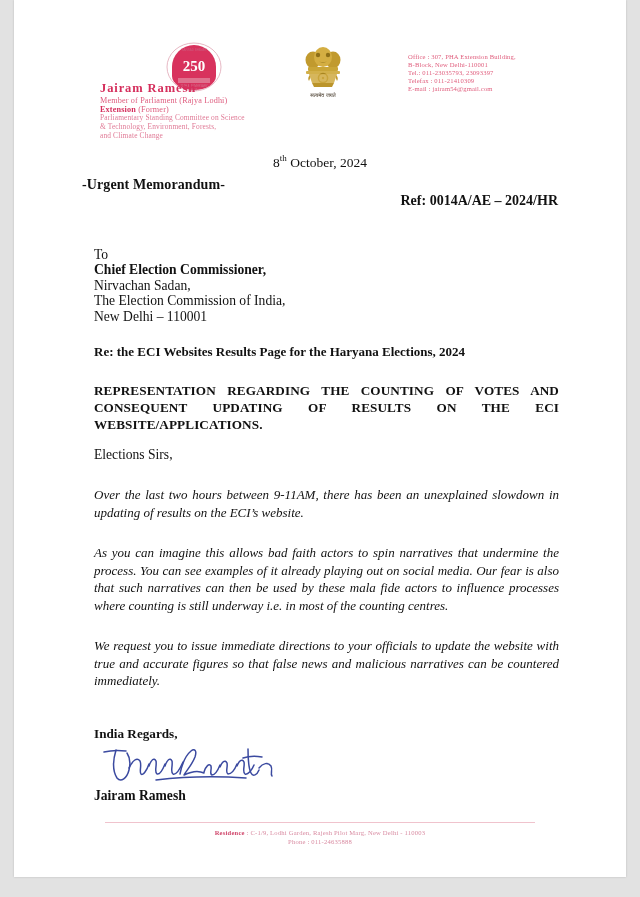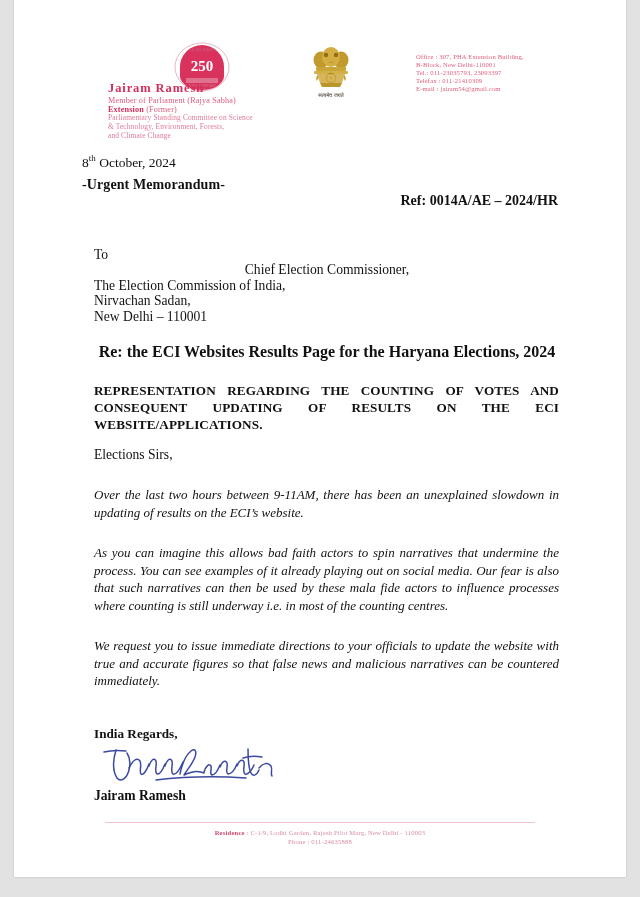--- a/index.html
+++ b/index.html
@@ -22,21 +22,21 @@
     width: 612px;
     height: 877px;
     background: #ffffff;
     box-shadow: 0 0 2px rgba(0,0,0,0.18);
     overflow: hidden;
   }
 
   
   .letterhead {
     position: absolute;
-    left: 12px; top: 0; right: 0;
+    left: 4px; top: 0; right: 0;
     height: 140px;
   }
   .emblem-250 {
     position: absolute;
     left: 148px;
     top: 42px;
     width: 56px;
     height: 50px;
   }
   .emblem-250 svg { display:block; width:100%; height:100%; }
@@ -97,21 +97,21 @@
   
   .content {
     position: absolute;
     left: 68px;
     top: 150px;
     width: 478px;
     color: #111;
   }
 
   .date-line {
-    text-align: left;
+    text-align: center;
     font-size: 13.5px;
     line-height: 16px;
     margin-bottom: 4px;
     padding-right: 2px;
   }
   .date-line sup { font-size: 9px; }
 
   .memo-title {
     text-align: left;
     font-weight: bold;
@@ -127,29 +127,28 @@
     font-size: 14px;
     padding-right: 2px;
   }
 
   .to-block {
     margin-top: 38px;
     font-size: 13.6px;
     line-height: 15.6px;
     padding-left: 12px;
   }
-  .to-block .b { font-weight: normal; text-align: center; }
+  .to-block .b { font-weight: bold; }
 
   .subject {
     margin-top: 20px;
     padding-left: 12px;
     font-weight: bold;
-    font-size: 16px;
+    font-size: 13px;
     line-height: 16px;
-    text-align: center;
   }
 
   .caps-head {
     margin-top: 22px;
     padding-left: 12px;
     padding-right: 1px;
     font-weight: bold;
     font-size: 13.2px;
     line-height: 17px;
     text-align: justify;
@@ -254,21 +253,21 @@
           <path d="M42 30 q3 3 1 6 q-2 -3 -1 -6 Z"></path>
           <path d="M15 29 h28 l-3 9 h-22 Z" fill="#cfa93f" opacity="0.85"></path>
           <path d="M18 38 h22 l-2 4 h-18 Z" fill="#bb942a"></path>
         </g>
         <text x="29" y="52" text-anchor="middle" font-family="'DejaVu Sans',sans-serif" font-size="5.2" fill="#3d3020">सत्यमेव जयते</text>
       </svg>
     </div>
 
     <div class="lh-name-block">
       <div class="lh-name">Jairam Ramesh</div>
-      <div class="lh-line">Member of Parliament (Rajya Sabha)</div>
+      <div class="lh-line">Member of Parliament (Rajya Lodhi)</div>
       <div class="lh-line bold-part"><b>Extension</b><span> (Former)</span></div>
       <div class="lh-line small">Parliamentary Standing Committee on Science</div>
       <div class="lh-line small">&amp; Technology, Environment, Forests,</div>
       <div class="lh-line small">and Climate Change</div>
     </div>
 
     <div class="lh-contact">
       <div>Office : 307, PHA Extension Building,</div>
       <div>B-Block, New Delhi-110001</div>
       <div>Tel.: 011-23035793, 23093397</div>
@@ -281,22 +280,22 @@
 
     <div class="date-line"><span>8</span><sup>th</sup><span> October, 2024</span></div>
 
     <div class="memo-title">-Urgent Memorandum-</div>
 
     <div class="ref-line">Ref: 0014A/AE – 2024/HR</div>
 
     <div class="to-block">
       <div>To</div>
       <div class="b">Chief Election Commissioner,</div>
+      <div>Nirvachan Sadan,</div>
       <div>The Election Commission of India,</div>
-      <div>Nirvachan Sadan,</div>
       <div>New Delhi – 110001</div>
     </div>
 
     <div class="subject">Re: the ECI Websites Results Page for the Haryana Elections, 2024</div>
 
     <div class="caps-head">REPRESENTATION REGARDING THE COUNTING OF VOTES AND CONSEQUENT UPDATING OF RESULTS ON THE ECI WEBSITE/APPLICATIONS.</div>
 
     <div class="salutation">Elections Sirs,</div>
 
     <div class="para">Over the last two hours between 9-11AM, there has been an unexplained slowdown in updating of results on the ECI’s website.</div>

